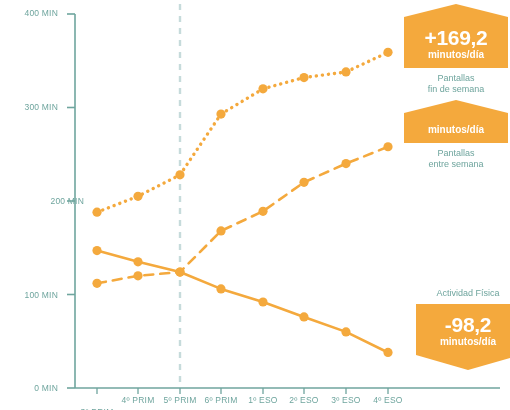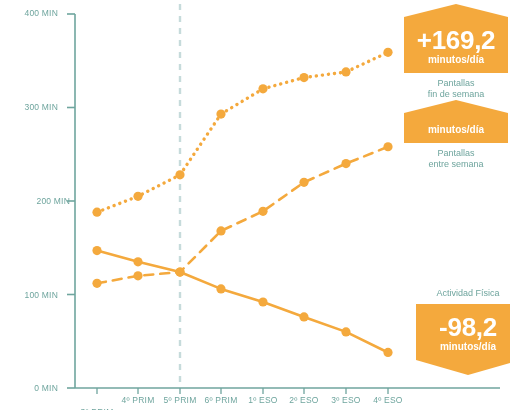--- a/index.html
+++ b/index.html
@@ -42,21 +42,21 @@
   .banner.down::after{
     content:"";
     position:absolute;
     left:0;bottom:-15px;
     width:0;height:0;
     border-left:52px solid transparent;
     border-right:52px solid transparent;
     border-top:15px solid #F4A93D;
   }
   .banner-value{
-    font-size:26px;
+    font-size:21px;
     font-weight:bold;
     display:block;
     letter-spacing:-.3px;
   }
   .banner-unit{
     font-size:10px;
     font-weight:bold;
     display:block;
     margin-top:2px;
   }
@@ -114,21 +114,21 @@
       <circle cx="180" cy="272.06" r="4.6" fill="#F4A93D"></circle>
       <circle cx="221" cy="288.89" r="4.6" fill="#F4A93D"></circle>
       <circle cx="263" cy="301.98" r="4.6" fill="#F4A93D"></circle>
       <circle cx="304" cy="316.94" r="4.6" fill="#F4A93D"></circle>
       <circle cx="346" cy="331.9" r="4.6" fill="#F4A93D"></circle>
       <circle cx="388" cy="352.47" r="4.6" fill="#F4A93D"></circle>
     </svg>
 
   <div class="axis-label ylabel" style="left:0px;top:8px;">400 MIN</div>
   <div class="axis-label ylabel" style="left:0px;top:102px;">300 MIN</div>
-  <div class="axis-label ylabel" style="left:12px;top:196px;">200 MIN</div>
+  <div class="axis-label ylabel" style="left:0px;top:196px;padding-left:26px;">200 MIN</div>
   <div class="axis-label ylabel" style="left:0px;top:290px;">100 MIN</div>
   <div class="axis-label ylabel" style="left:0px;top:383px;">0 MIN</div>
 
   <div class="axis-label xlabel" style="left:97px;top:407px;">3º PRIM</div>
   <div class="axis-label xlabel" style="left:138px;top:395px;">4º PRIM</div>
   <div class="axis-label xlabel" style="left:180px;top:395px;">5º PRIM</div>
   <div class="axis-label xlabel" style="left:221px;top:395px;">6º PRIM</div>
   <div class="axis-label xlabel" style="left:263px;top:395px;">1º ESO</div>
   <div class="axis-label xlabel" style="left:304px;top:395px;">2º ESO</div>
   <div class="axis-label xlabel" style="left:346px;top:395px;">3º ESO</div>

